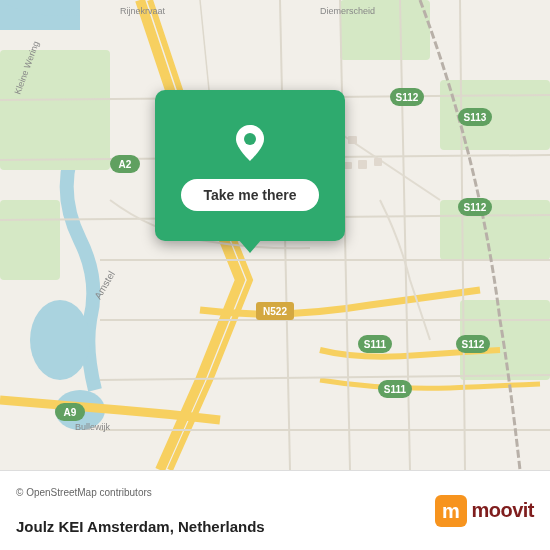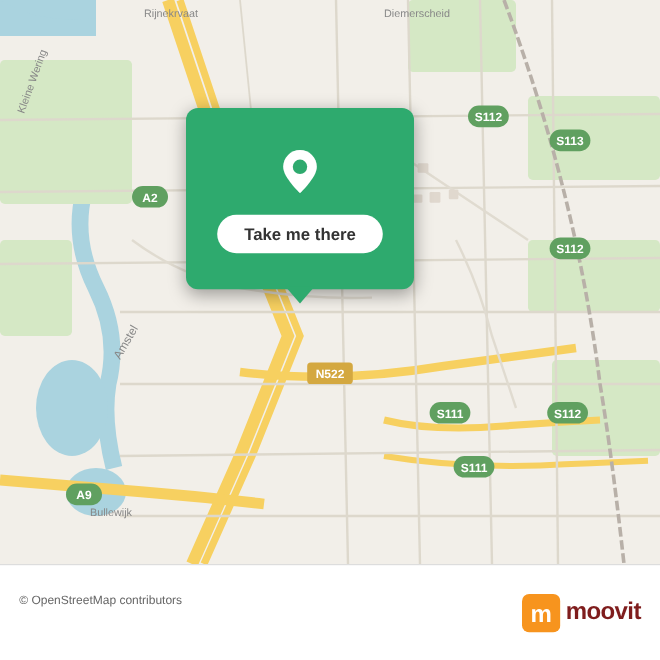--- a/index.html
+++ b/index.html
@@ -245,20 +245,21 @@
 
       <button id="take-me-btn">Take me there</button>
     </div>
 
   </div>
 
   <div id="footer">
 
     <div id="footer-left">
       <span id="osm-credit">© OpenStreetMap contributors</span>
+      <span id="location-title">Joulz KEI Amsterdam, Netherlands</span>
     </div>
 
     <div id="moovit-logo">
 
       <svg id="moovit-icon" viewBox="0 0 32 32" xmlns="http://www.w3.org/2000/svg">
         <rect width="32" height="32" rx="6" fill="#f7941e"></rect>
         <text x="16" y="23" text-anchor="middle" font-size="20" font-weight="900" fill="white" font-family="Arial">m</text>
       </svg>
       <span id="moovit-text">moovit</span>
     </div>

